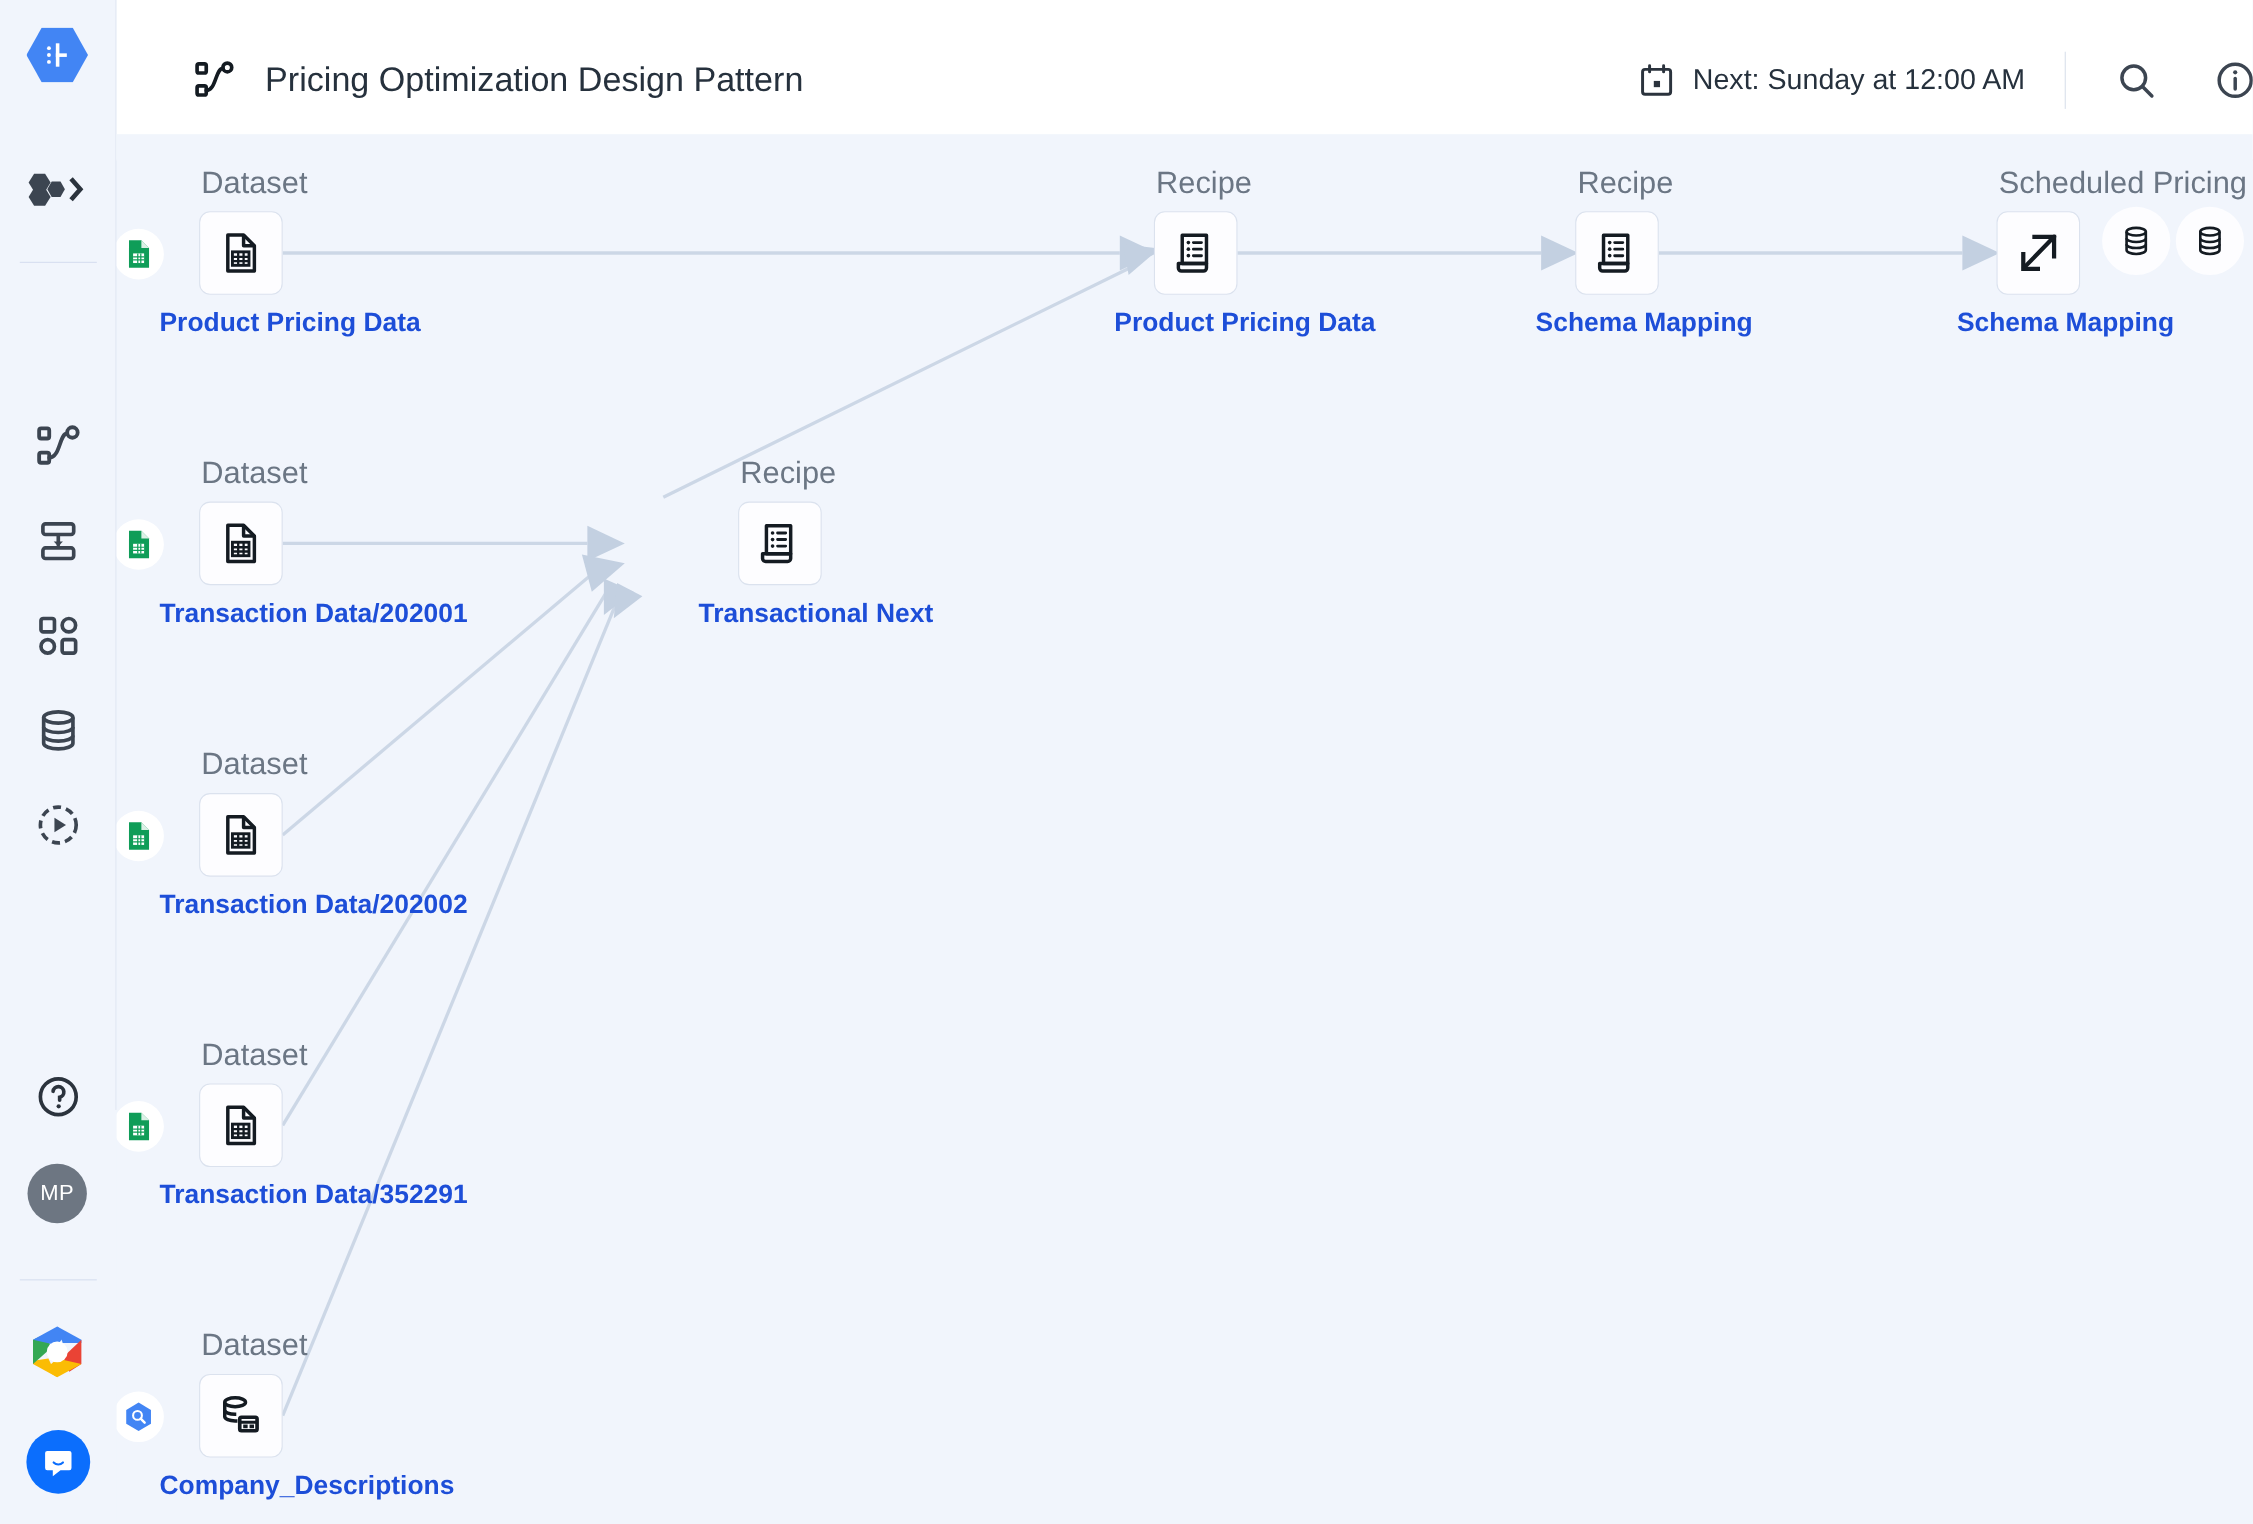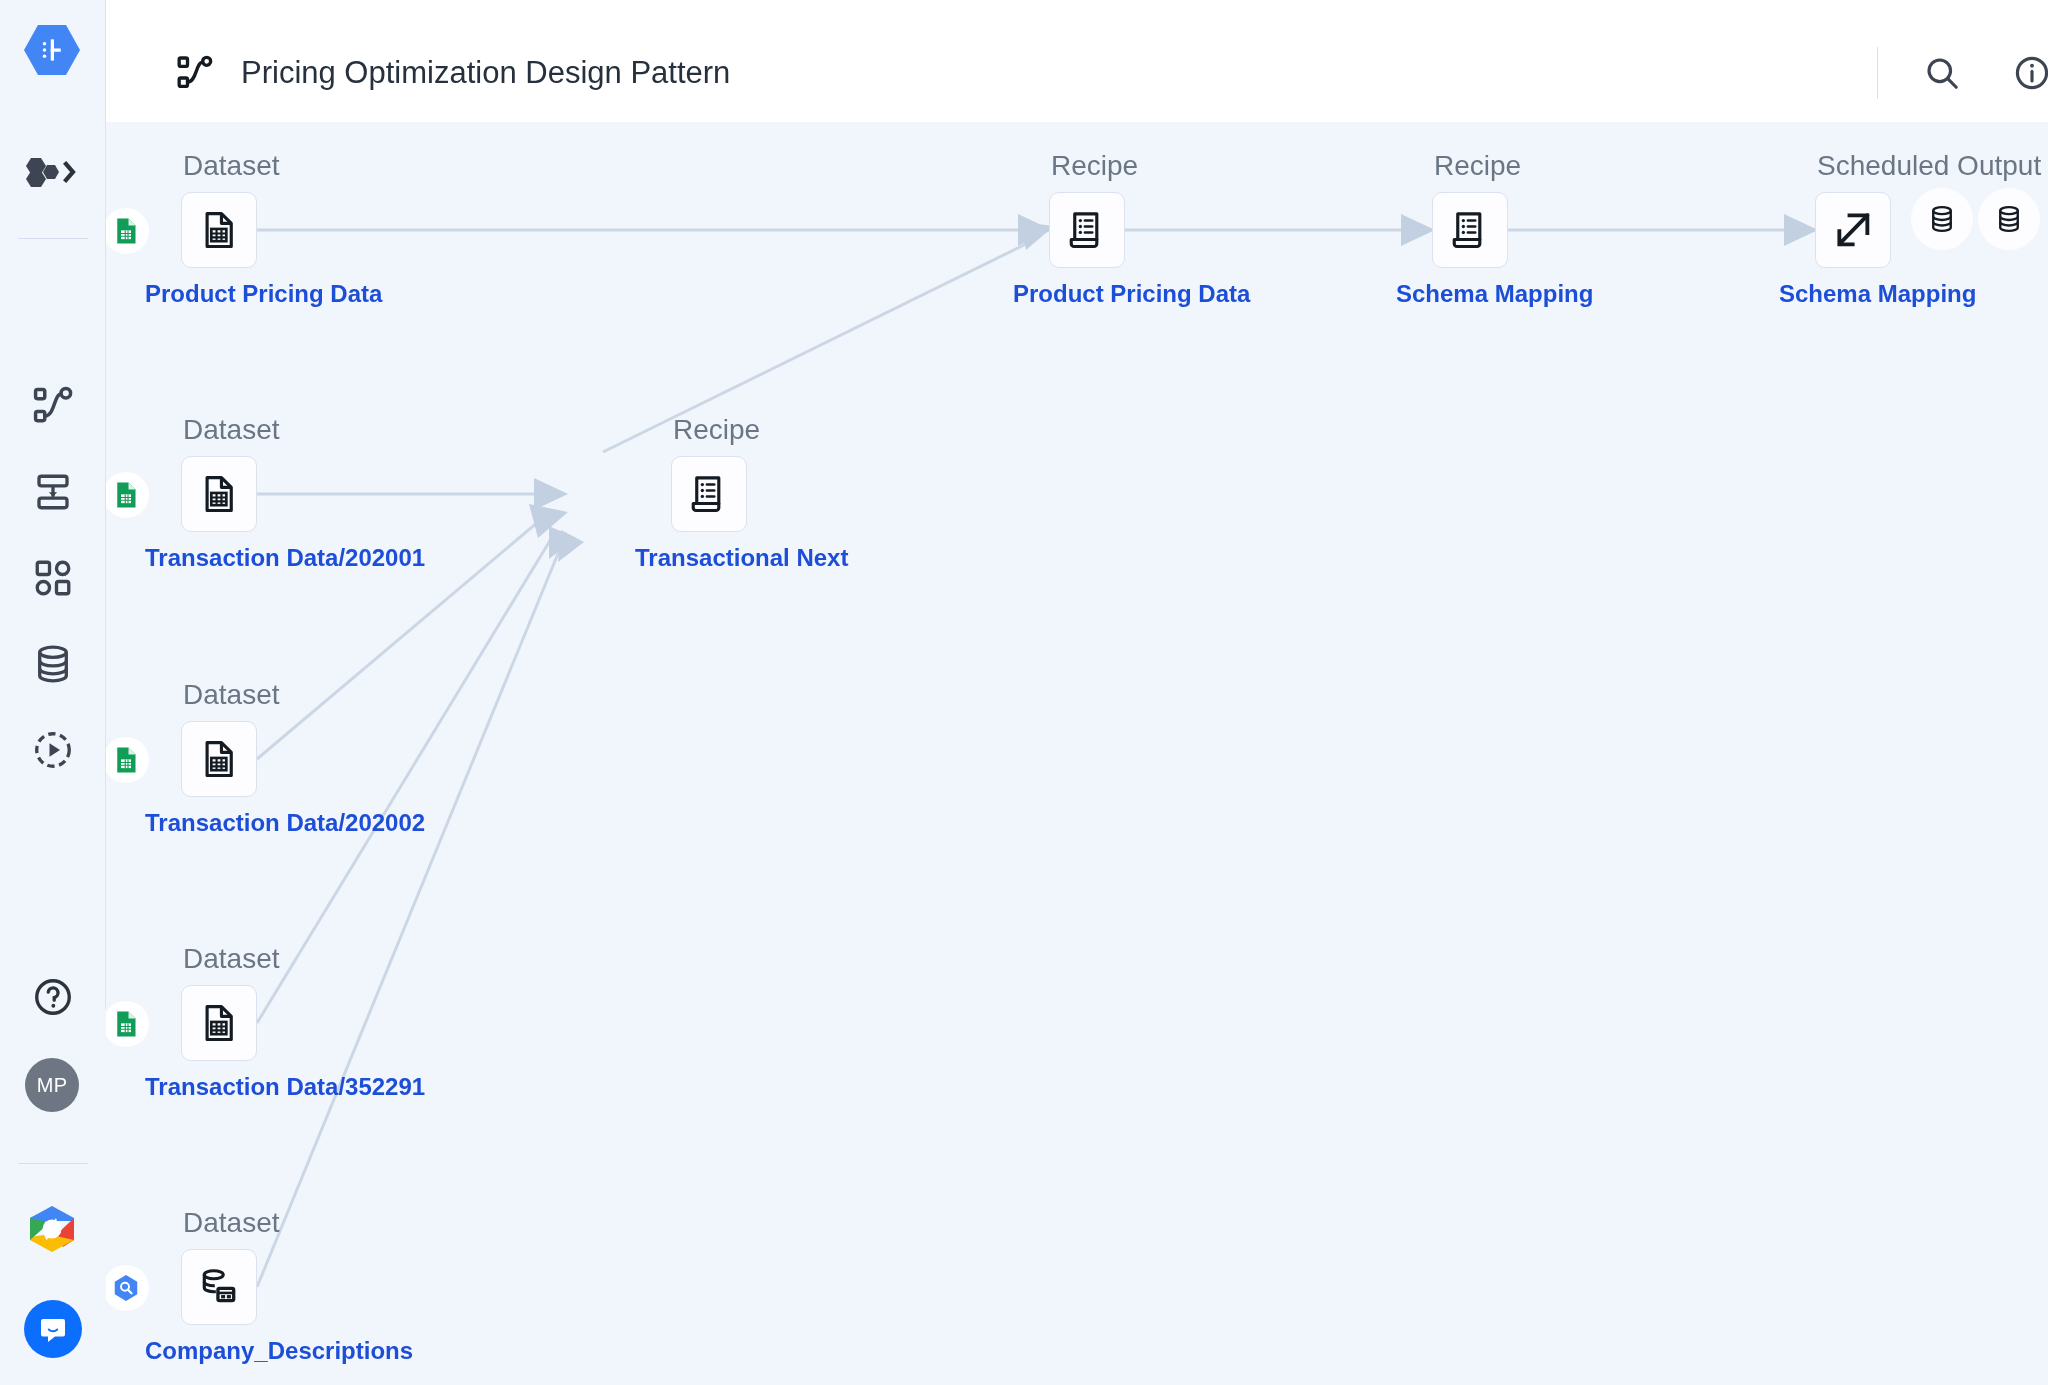--- a/index.html
+++ b/index.html
@@ -238,20 +238,28 @@
         <svg width="40" height="40" viewBox="0 0 24 24" fill="none" stroke="#141b22" stroke-width="2">
           <rect x="2.5" y="3" width="5" height="5" rx="1"></rect>
           <rect x="2.5" y="15" width="5" height="5" rx="1"></rect>
           <circle cx="19" cy="5" r="2.4"></circle>
           <path d="M7.5 17.5 C13 17.5 12.5 5.5 16.6 5.5" stroke-linecap="round"></path>
         </svg>
         <div class="hdr-title">Pricing Optimization Design Pattern</div>
       </div>
 
       <div class="hdr-right">
+        <div class="hdr-sched">
+          <svg width="34" height="34" viewBox="0 0 24 24" fill="none" stroke="#2b333d" stroke-width="1.9">
+            <rect x="3" y="5" width="18" height="16" rx="1.6"></rect>
+            <path d="M7.5 2.6 v4 M16.5 2.6 v4" stroke-linecap="round"></path>
+            <rect x="10.2" y="12.4" width="4" height="4" fill="#2b333d" stroke="none"></rect>
+          </svg>
+          <span class="lbl">Next: Sunday at 12:00 AM</span>
+        </div>
         <div class="hdr-sep"></div>
         <div class="hdr-icon">
           <svg width="38" height="38" viewBox="0 0 24 24" fill="none" stroke="#3c4551" stroke-width="2">
             <circle cx="10.6" cy="10.6" r="6.8"></circle>
             <path d="M15.6 15.6 L21 21" stroke-linecap="round"></path>
           </svg>
         </div>
         <div class="hdr-icon info">
           <svg width="38" height="38" viewBox="0 0 24 24" fill="none" stroke="#3c4551" stroke-width="2">
             <circle cx="12" cy="12" r="9.2"></circle>
@@ -340,21 +348,21 @@
             <circle cx="8.2" cy="6.6" r="0.95" fill="#141b22" stroke="none"></circle>
             <circle cx="8.2" cy="10" r="0.95" fill="#141b22" stroke="none"></circle>
             <circle cx="8.2" cy="13.4" r="0.95" fill="#141b22" stroke="none"></circle>
             <path d="M10.8 6.6 h4.2 M10.8 10 h4.2 M10.8 13.4 h4.2" stroke-width="1.5" stroke-linecap="round"></path>
           </svg>
         </div>
         <div class="node-label">Schema Mapping</div>
       </div>
 
       <div class="node" style="left:1709px; top:70px">
-        <div class="node-type">Scheduled Output</div>
+        <div class="node-type">Scheduled Pricing</div>
         <div class="node-box">
           <svg width="42" height="42" viewBox="0 0 24 24" fill="none" stroke="#141b22" stroke-width="2.2">
             <path d="M20.2 3.6 v10.2 M20.2 3.6 H10" stroke-linecap="square"></path>
             <path d="M20.2 3.6 L4.6 19.6" stroke-linecap="round"></path>
             <path d="M4.2 12.6 v7.6 h7.6" stroke-linecap="square"></path>
           </svg>
         </div>
         <div class="extra-circle" style="left:96px">
           <svg width="30" height="30" viewBox="0 0 24 24" fill="none" stroke="#141b22" stroke-width="1.9">
             <ellipse cx="12" cy="5.3" rx="7" ry="2.8"></ellipse>

